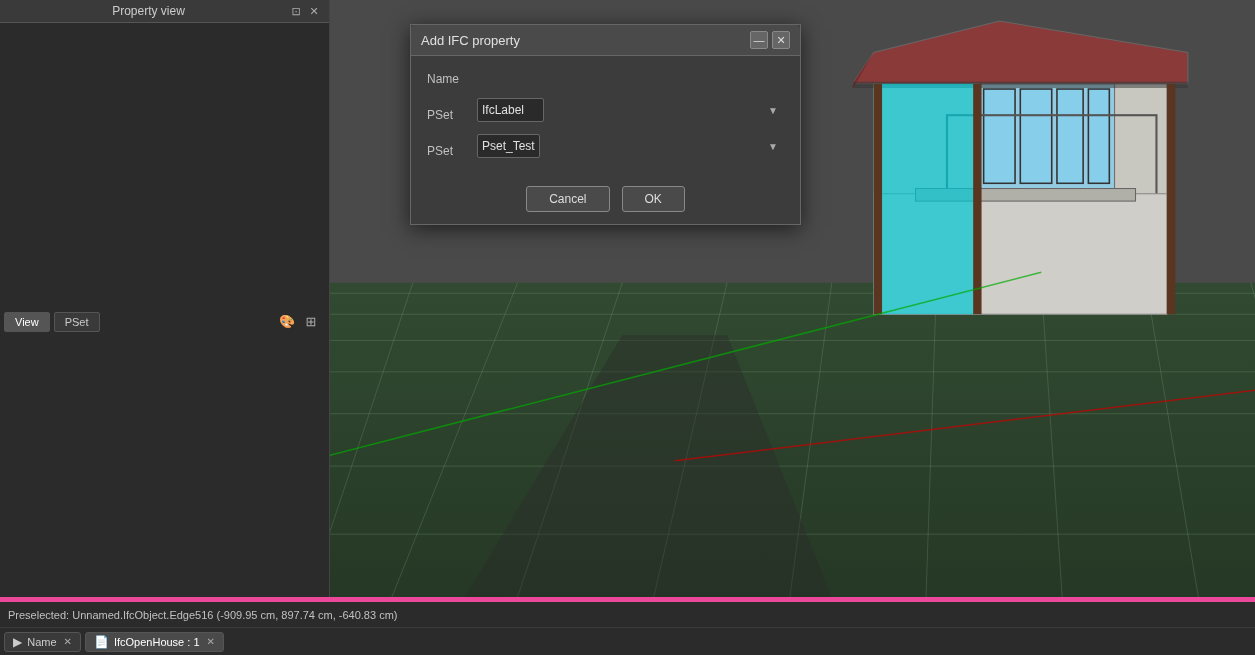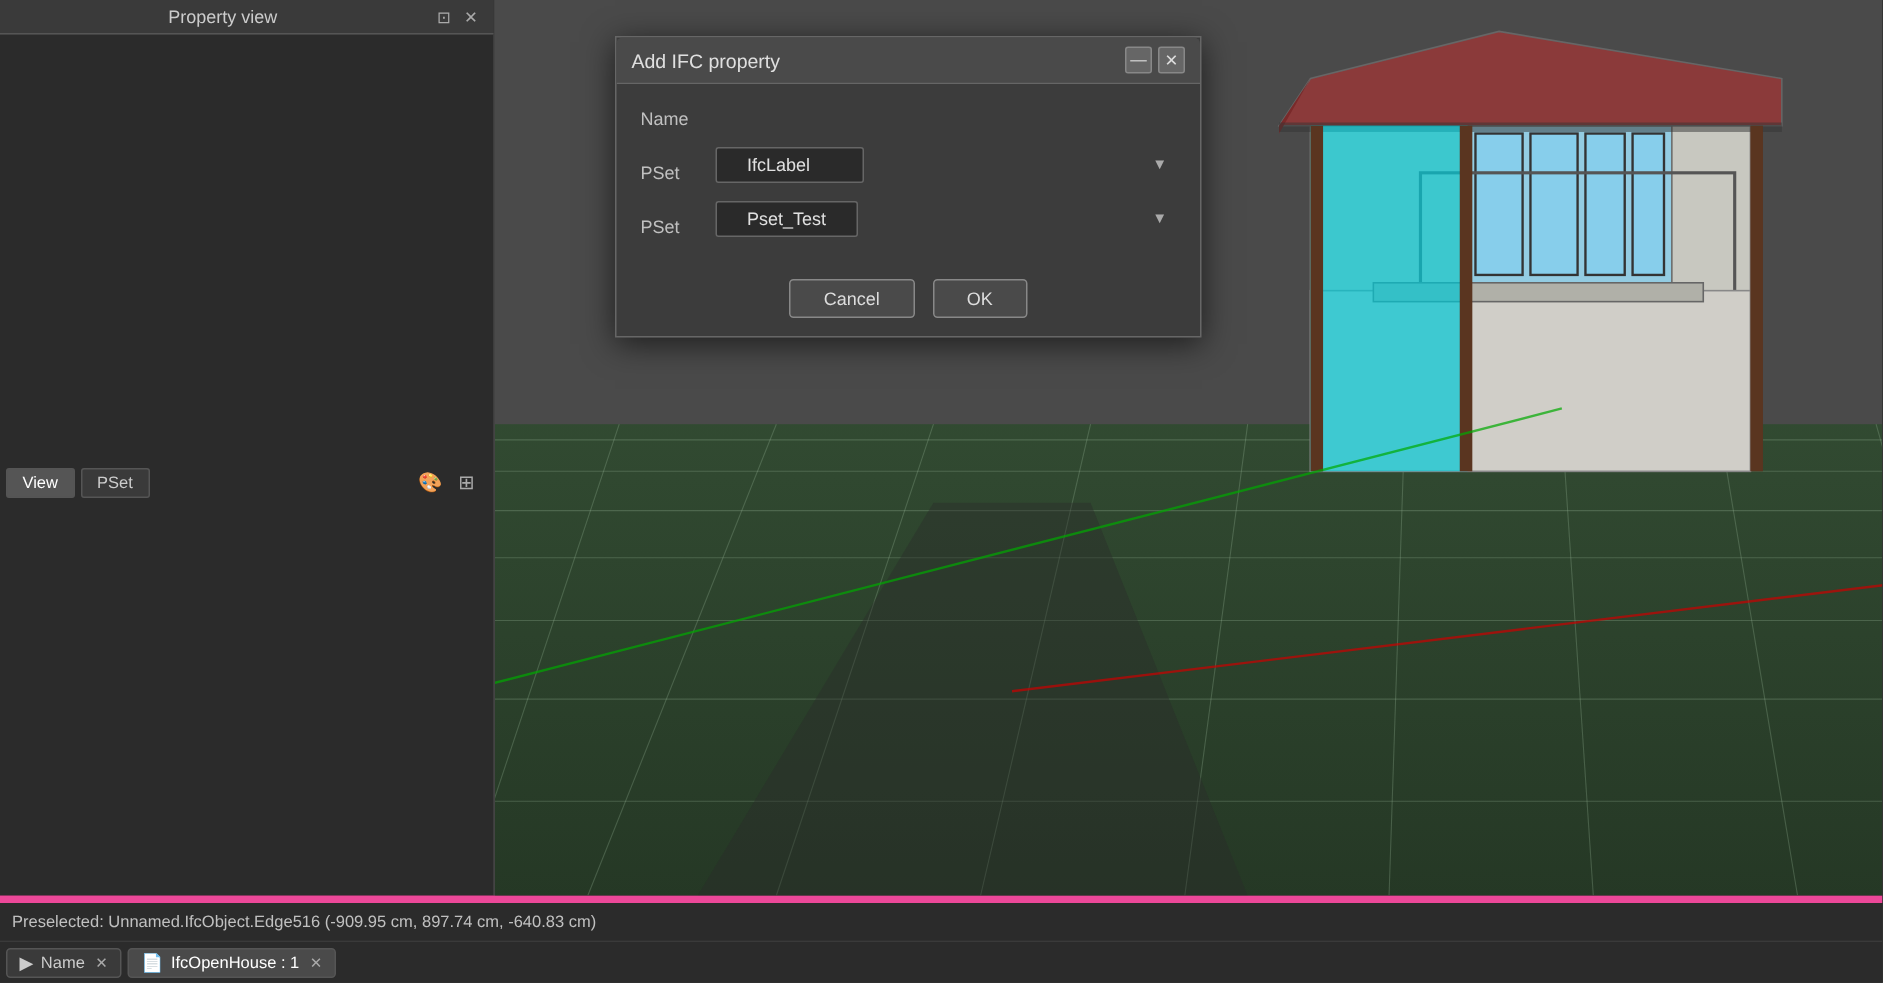--- a/index.html
+++ b/index.html
@@ -185,21 +185,21 @@
       font-size: 12px;
       outline: none;
       border-radius: 2px;
     }
 
     .dialog-select {
       flex: 1;
       background: #2a2a2a;
       border: 1px solid #666;
       color: #e0e0e0;
-      padding: 4px 20px;
+      padding: 4px 4px;
       font-size: 12px;
       outline: none;
       border-radius: 2px;
       appearance: none;
       -webkit-appearance: none;
       cursor: pointer;
       position: relative;
     }
 
     .select-wrapper {

